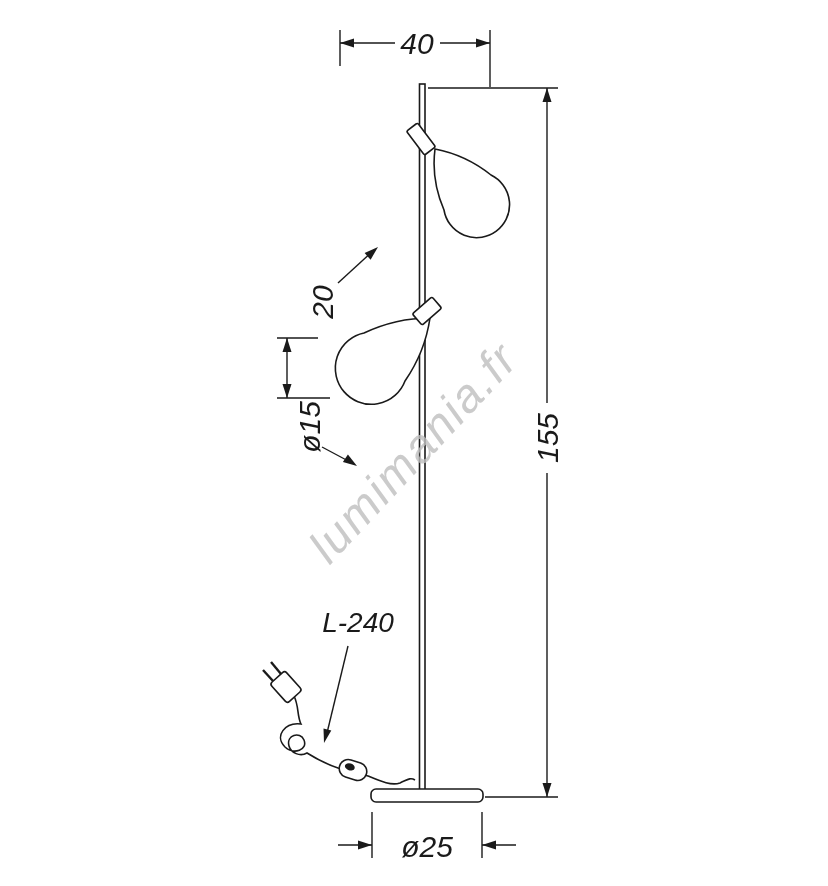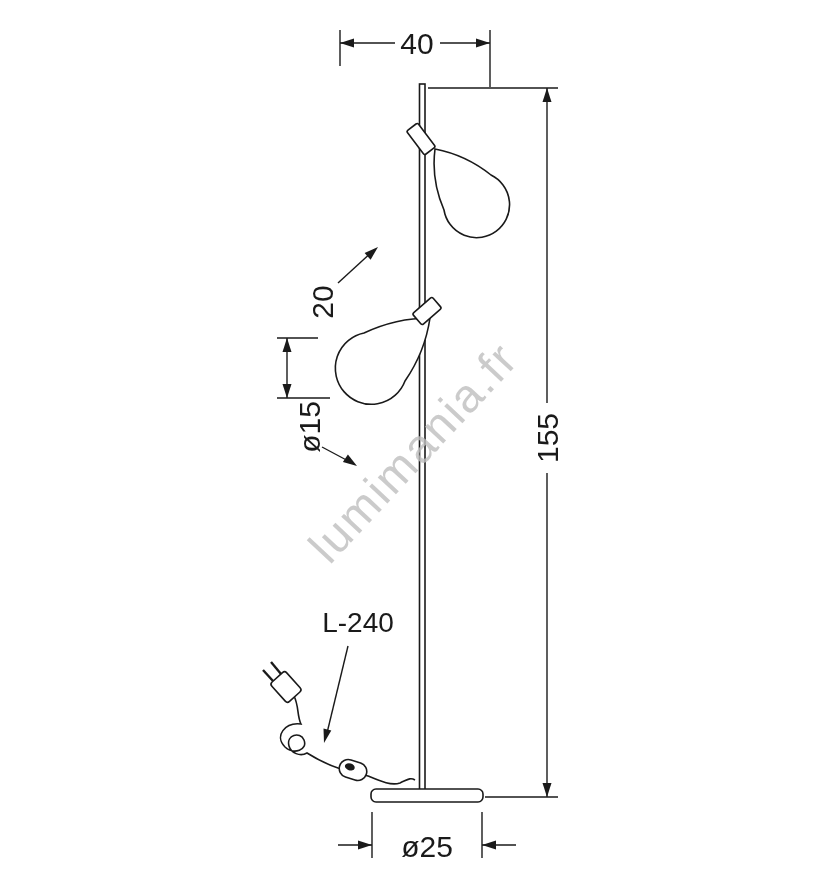--- a/index.html
+++ b/index.html
@@ -8,20 +8,21 @@
     background: #ffffff;
     width: 828px;
     height: 886px;
     overflow: hidden;
   }
   .stage {
     position: relative;
     width: 828px;
     height: 886px;
     background: #ffffff;
+    font-style: italic;
   }
   svg { display: block; }
   .dim-text {
     font-family: "Liberation Sans", sans-serif;
     font-size: 30px;
     fill: #1a1a1a;
     text-anchor: middle;
     dominant-baseline: central;
   }
   .dim-text-small {

